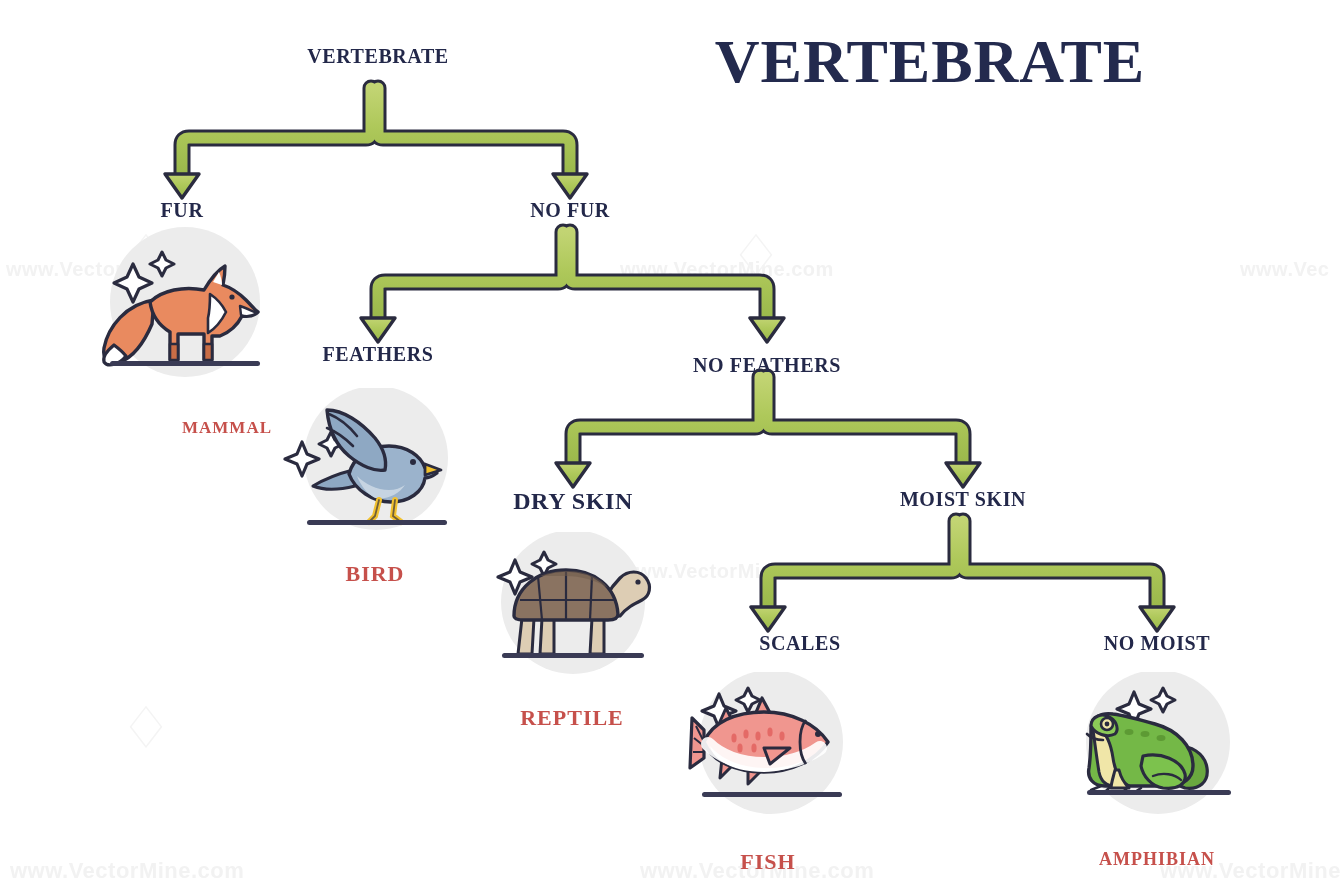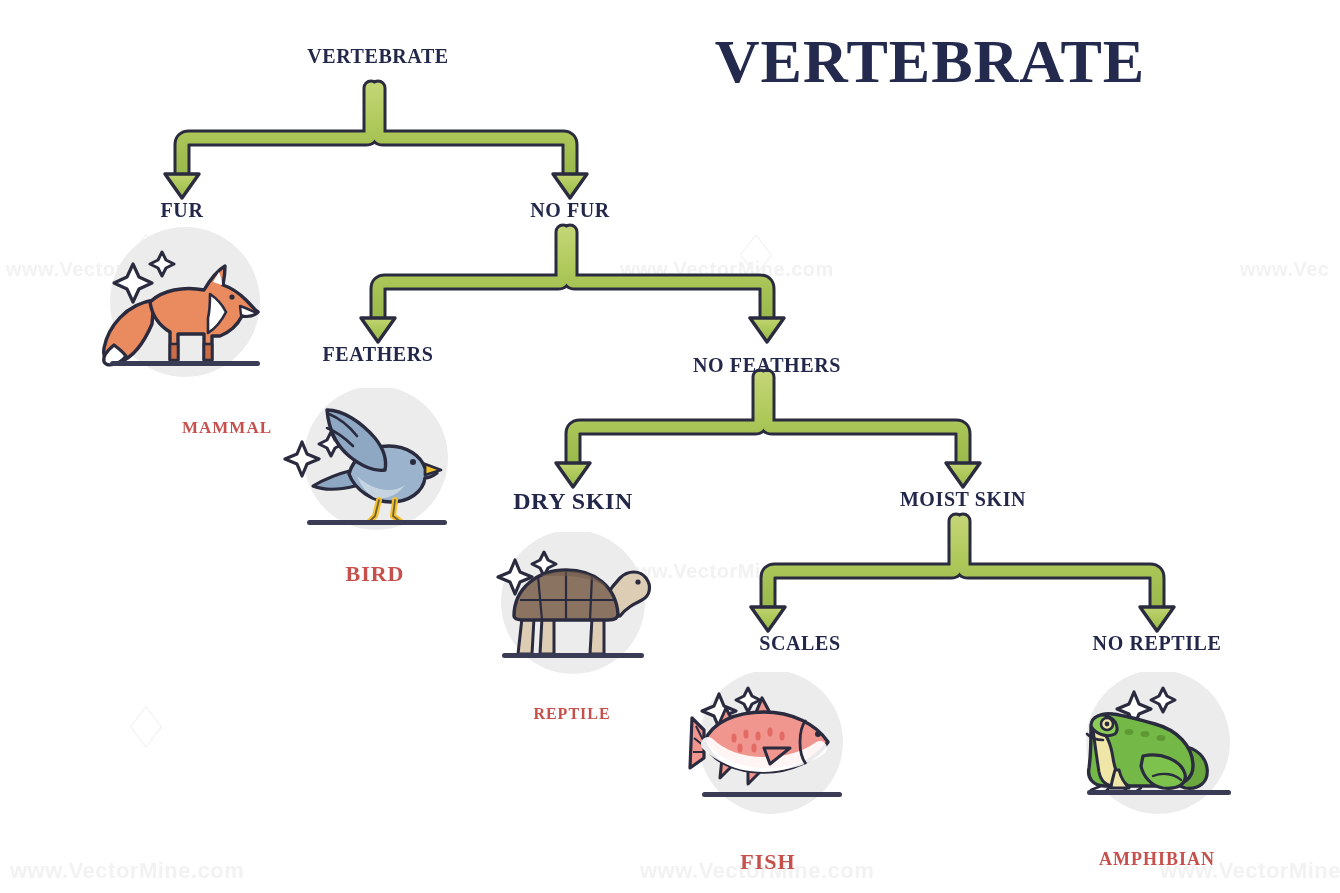--- a/index.html
+++ b/index.html
@@ -143,21 +143,21 @@
   </div>
 
   <div class="node-label" style="left:378px;top:45px;font-size:20px;">VERTEBRATE</div>
   <div class="node-label" style="left:182px;top:199px;font-size:20px;">FUR</div>
   <div class="node-label" style="left:570px;top:199px;font-size:20px;">NO FUR</div>
   <div class="node-label" style="left:378px;top:343px;font-size:20px;">FEATHERS</div>
   <div class="node-label" style="left:767px;top:354px;font-size:20px;">NO FEATHERS</div>
   <div class="node-label" style="left:573px;top:488px;font-size:24px;">DRY SKIN</div>
   <div class="node-label" style="left:963px;top:488px;font-size:20px;">MOIST SKIN</div>
   <div class="node-label" style="left:768px;top:632px;font-size:20px;margin-left:32px;">SCALES</div>
-  <div class="node-label" style="left:1157px;top:632px;font-size:20px;">NO REPTILE</div>
+  <div class="node-label" style="left:1157px;top:632px;font-size:20px;">NO MOIST</div>
 
   <div class="illus" style="left:92px;top:222px;">
     <svg width="186" height="180" viewBox="0 0 186 180">
       <circle cx="93" cy="80" r="75" fill="#ececec"></circle>
 
       <path d="M35 55 L41 42 L47 55 L60 61 L47 67 L41 80 L35 67 L22 61 Z" fill="#fff" stroke="#2a2b3f" stroke-width="3.2" stroke-linejoin="round"></path>
       <path d="M66 38 L70 30 L74 38 L82 42 L74 46 L70 54 L66 46 L58 42 Z" fill="#fff" stroke="#2a2b3f" stroke-width="3" stroke-linejoin="round"></path>
 
       <path d="M62 78 C34 82 16 105 12 126 C10 138 18 144 28 140 C44 134 54 116 60 102 Z" fill="#e98a5f" stroke="#2a2b3f" stroke-width="3.4" stroke-linejoin="round"></path>
       <path d="M22 123 C16 128 10 134 12 140 C16 146 28 142 34 134 C30 129 26 126 22 123 Z" fill="#ffffff" stroke="#2a2b3f" stroke-width="3.2" stroke-linejoin="round"></path>
@@ -232,21 +232,21 @@
 
       <path d="M86 38 L86 88" fill="none" stroke="#2a2b3f" stroke-width="2.2"></path>
       <path d="M58 44 L62 88" fill="none" stroke="#2a2b3f" stroke-width="2.2"></path>
       <path d="M112 44 L110 88" fill="none" stroke="#2a2b3f" stroke-width="2.2"></path>
       <path d="M40 68 L134 68" fill="none" stroke="#2a2b3f" stroke-width="2.2"></path>
 
       <path d="M60 44 C70 40 80 39 88 39 C104 39 120 45 128 56 C116 48 100 44 86 44 C76 44 68 44 60 44 Z" fill="#6f5b4c" opacity="0.55"></path>
       <rect x="22" y="121" width="142" height="5" rx="2.5" fill="#3a3b55"></rect>
     </svg>
   </div>
-  <div class="leaf-label" style="left:572px;top:705px;font-size:16px;">REPTILE</div>
+  <div class="leaf-label" style="left:572px;top:705px;font-size:22px;">REPTILE</div>
 
   <div class="illus" style="left:678px;top:672px;">
     <svg width="186" height="160" viewBox="0 0 186 160">
       <circle cx="93" cy="70" r="72" fill="#ececec"></circle>
       <path d="M36 34 L41 22 L46 34 L58 39 L46 44 L41 56 L36 44 L24 39 Z" fill="#fff" stroke="#2a2b3f" stroke-width="3.2" stroke-linejoin="round"></path>
       <path d="M66 24 L70 16 L74 24 L82 28 L74 32 L70 40 L66 32 L58 28 Z" fill="#fff" stroke="#2a2b3f" stroke-width="3" stroke-linejoin="round"></path>
 
       <path d="M26 58 L14 46 L12 96 L26 86 Z" fill="#f0968f" stroke="#2a2b3f" stroke-width="3.2" stroke-linejoin="round"></path>
       <path d="M18 54 L26 70 M16 66 L26 74 M15 80 L26 80" fill="none" stroke="#2a2b3f" stroke-width="2"></path>
 

